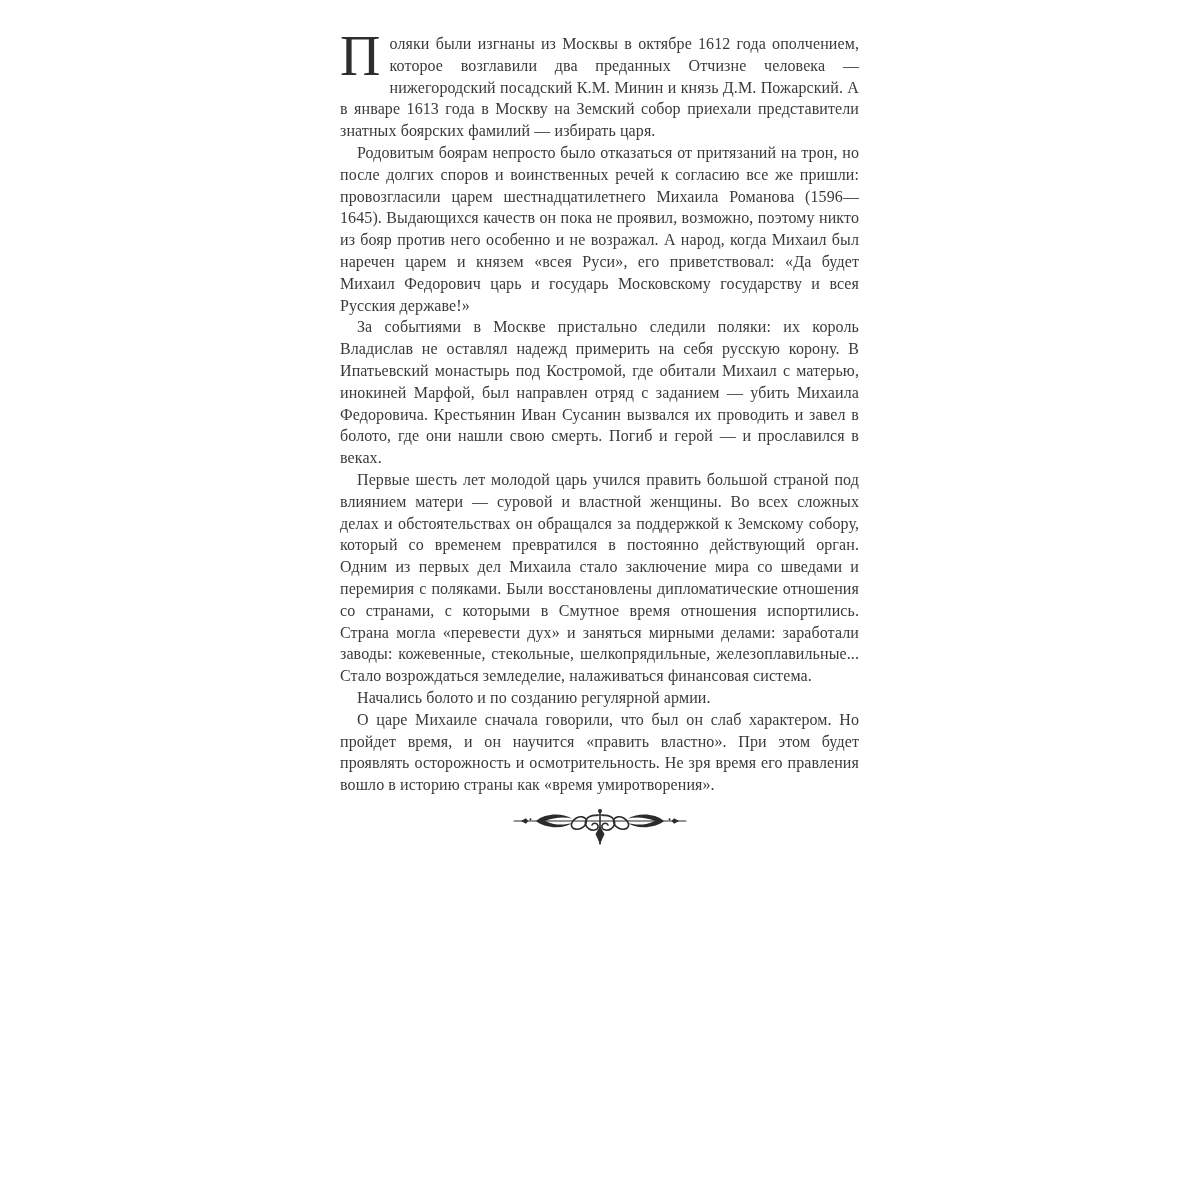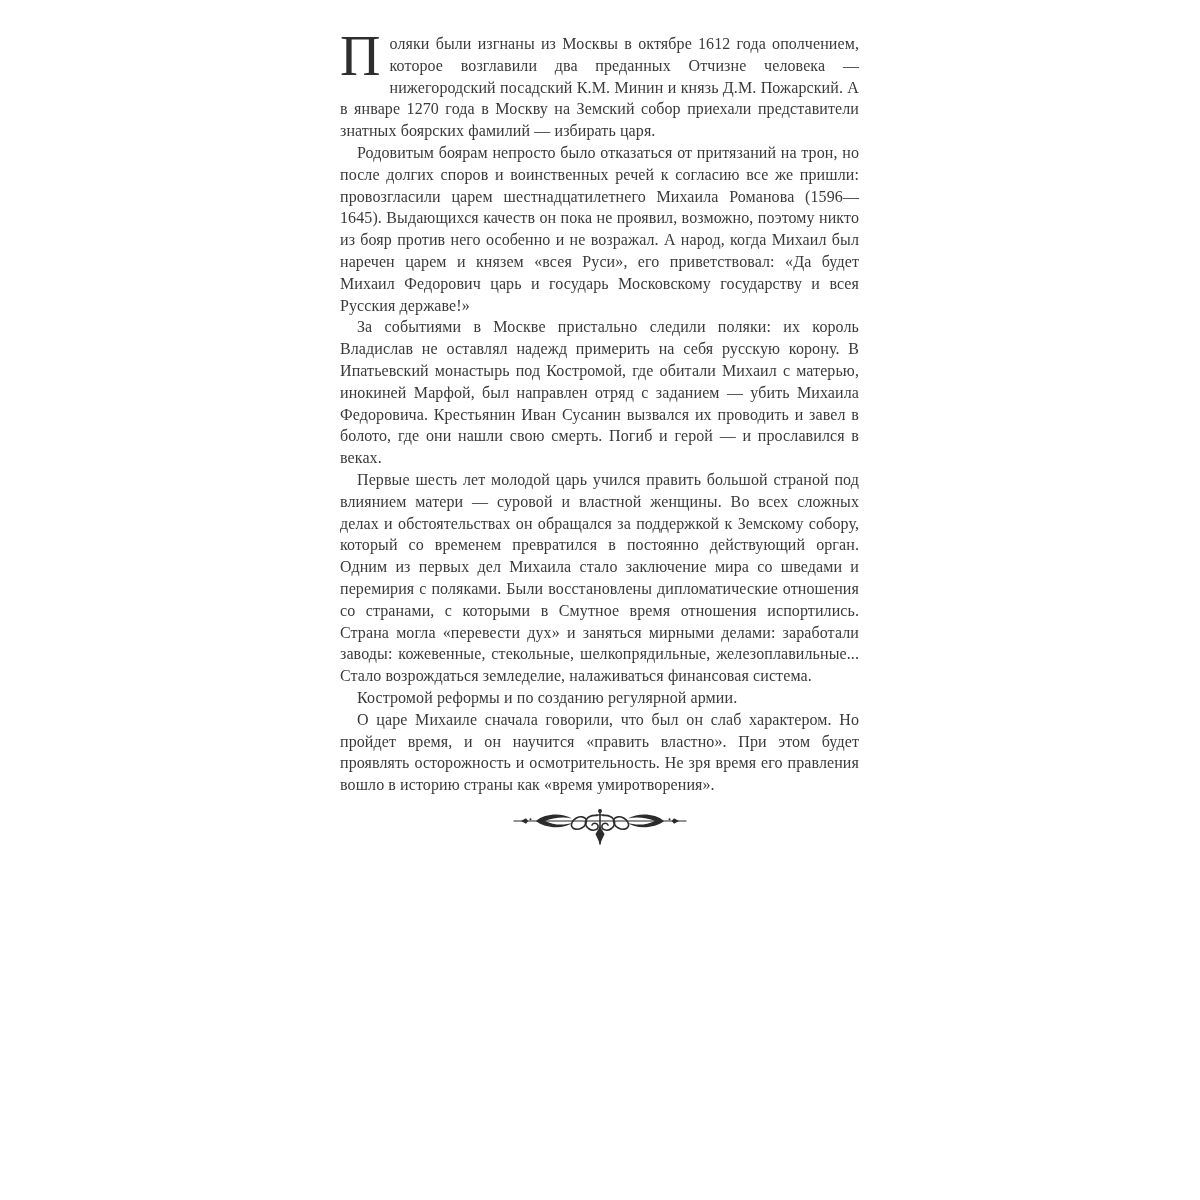--- a/index.html
+++ b/index.html
@@ -51,33 +51,33 @@
   }
   .divider svg { display: block; }
 </style>
 </head>
 <body>
 
 <div class="page">
 
   <div class="text-block">
     <p class="dropcap-para">
-      <span class="dropcap">П</span><span>оляки были изгнаны из Москвы в октябре 1612 года ополчением, которое возглавили два преданных Отчизне человека — нижегородский посадский К.М. Минин и князь Д.М. Пожарский. А в январе 1270 года в Москву на Земский собор приехали представители знатных боярских фамилий — избирать царя.</span>
+      <span class="dropcap">П</span><span>оляки были изгнаны из Москвы в октябре 1612 года ополчением, которое возглавили два преданных Отчизне человека — нижегородский посадский К.М. Минин и князь Д.М. Пожарский. А в январе 1613 года в Москву на Земский собор приехали представители знатных боярских фамилий — избирать царя.</span>
     </p>
     <p>
       <span>Родовитым боярам непросто было отказаться от притязаний на трон, но после долгих споров и воинственных речей к согласию все же пришли: провозгласили царем шестнадцатилетнего Михаила Романова (1596—1645). Выдающихся качеств он пока не проявил, возможно, поэтому никто из бояр против него особенно и не возражал. А народ, когда Михаил был наречен царем и князем «всея Руси», его приветствовал: «Да будет Михаил Федорович царь и государь Московскому государству и всея Русския державе!»</span>
     </p>
     <p>
       <span>За событиями в Москве пристально следили поляки: их король Владислав не оставлял надежд примерить на себя русскую корону. В Ипатьевский монастырь под Костромой, где обитали Михаил с матерью, инокиней Марфой, был направлен отряд с заданием — убить Михаила Федоровича. Крестьянин Иван Сусанин вызвался их проводить и завел в болото, где они нашли свою смерть. Погиб и герой — и прославился в веках.</span>
     </p>
     <p>
       <span>Первые шесть лет молодой царь учился править большой страной под влиянием матери — суровой и властной женщины. Во всех сложных делах и обстоятельствах он обращался за поддержкой к Земскому собору, который со временем превратился в постоянно действующий орган. Одним из первых дел Михаила стало заключение мира со шведами и перемирия с поляками. Были восстановлены дипломатические отношения со странами, с которыми в Смутное время отношения испортились. Страна могла «перевести дух» и заняться мирными делами: заработали заводы: кожевенные, стекольные, шелкопрядильные, железоплавильные... Стало возрождаться земледелие, налаживаться финансовая система.</span>
     </p>
     <p>
-      <span>Костромой реформы и по созданию регулярной армии.</span>
+      <span>Начались болото и по созданию регулярной армии.</span>
     </p>
     <p>
       <span>О царе Михаиле сначала говорили, что был он слаб характером. Но пройдет время, и он научится «править властно». При этом будет проявлять осторожность и осмотрительность. Не зря время его правления вошло в историю страны как «время умиротворения».</span>
     </p>
   </div>
 
   <div class="divider">
     <svg width="176" height="40" viewBox="0 0 176 40" xmlns="http://www.w3.org/2000/svg" aria-hidden="true">
       <g stroke="#2b2b2b" fill="none" stroke-linecap="round">
         <line x1="2" y1="13" x2="174" y2="13" stroke-width="1.1"></line>

